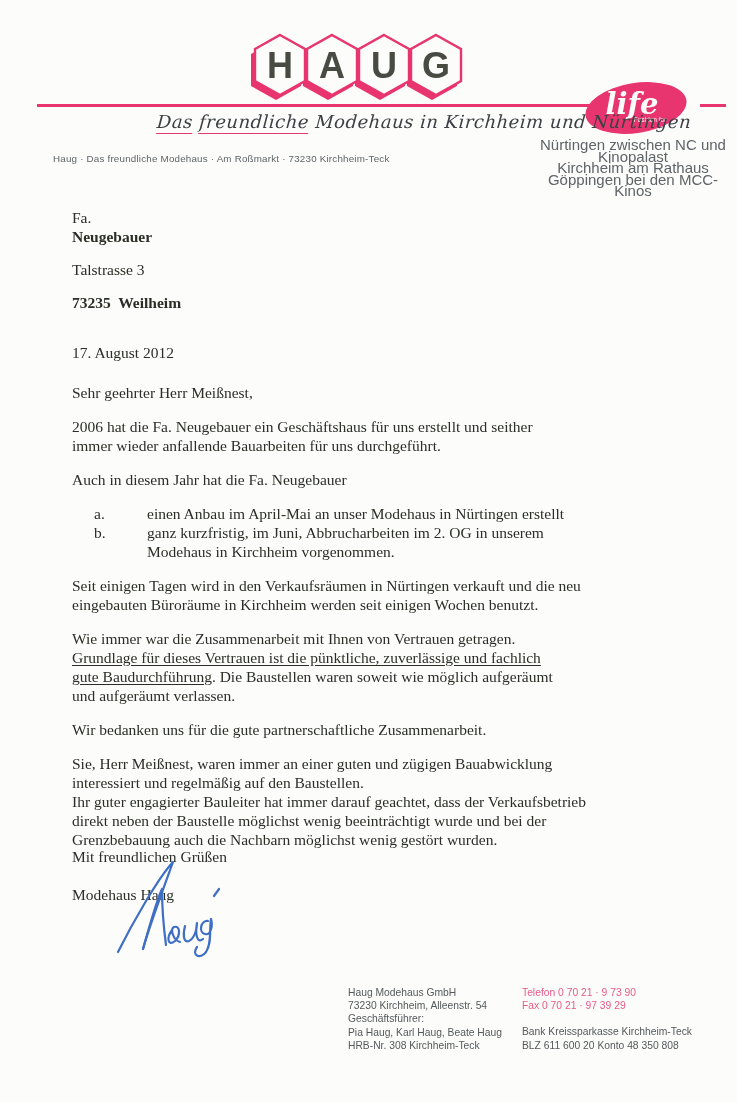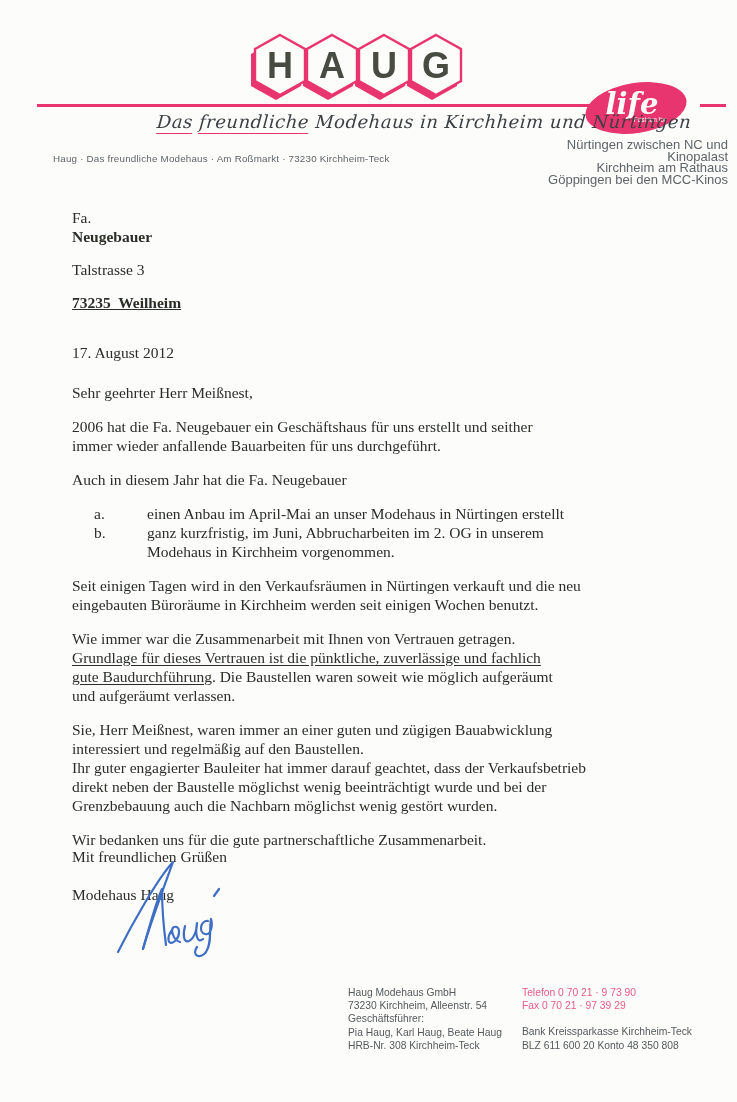--- a/index.html
+++ b/index.html
@@ -28,34 +28,34 @@
     font-size: 18px;
     color: #3c4044;
     letter-spacing: 0.5px;
     transform: skewX(-4deg);
     white-space: nowrap;
   }
   .tagline .u-pink { border-bottom: 1.6px solid #e8356f; padding-bottom: 1px; }
   .life-locations {
     position: absolute; left: 538px; top: 139px; width: 190px;
     font-family: "Liberation Sans", sans-serif;
-    font-size: 13px; line-height: 11.5px;
-    color: #5f6468; text-align: right;
+    font-size: 15px; line-height: 11.5px;
+    color: #5f6468; text-align: center;
   }
   .sender-line {
     position: absolute; left: 47px; top: 153px;
     font-family: "Liberation Sans", sans-serif;
     font-size: 9.8px; color: #5f6468; letter-spacing: 0.2px; padding-left: 6px;
   }
 
   
   .address { position: absolute; left: 72px; top: 208px; font-size: 15.5px; line-height: 19px; }
   .address .bold { font-weight: bold; }
   .address .gap { height: 14px; }
-  .address .pre { white-space: pre; text-decoration: underline; }
+  .address .pre { white-space: pre; }
   .dateline { position: absolute; left: 72px; top: 344px; font-size: 15.5px; }
 
   
   .body-text {
     position: absolute; left: 72px; top: 383px; width: 540px;
     font-size: 15.5px; line-height: 19px;
   }
   .body-text p { margin: 0 0 15px 0; white-space: pre-line; }
   .u-line { text-decoration: underline; text-underline-offset: 2px; }
   .letter-list { margin: 0 0 15px 0; padding-left: 22px; }
@@ -156,26 +156,26 @@
         <span class="item-text">ganz kurzfristig, im Juni, Abbrucharbeiten im 2. OG in unserem
 Modehaus in Kirchheim vorgenommen.</span>
       </div>
     </div>
     <p>Seit einigen Tagen wird in den Verkaufsräumen in Nürtingen verkauft und die neu
 eingebauten Büroräume in Kirchheim werden seit einigen Wochen benutzt.</p>
     <p><span>Wie immer war die Zusammenarbeit mit Ihnen von Vertrauen getragen.
 </span><span class="u-line">Grundlage für dieses Vertrauen ist die pünktliche, zuverlässige und fachlich
 gute Baudurchführung</span><span>. Die Baustellen waren soweit wie möglich aufgeräumt
 und aufgeräumt verlassen.</span></p>
+    <p>Wir bedanken uns für die gute partnerschaftliche Zusammenarbeit.</p>
     <p>Sie, Herr Meißnest, waren immer an einer guten und zügigen Bauabwicklung
 interessiert und regelmäßig auf den Baustellen.
 Ihr guter engagierter Bauleiter hat immer darauf geachtet, dass der Verkaufsbetrieb
 direkt neben der Baustelle möglichst wenig beeinträchtigt wurde und bei der
 Grenzbebauung auch die Nachbarn möglichst wenig gestört wurden.</p>
-    <p>Wir bedanken uns für die gute partnerschaftliche Zusammenarbeit.</p>
   </div>
 
   <div class="closing-block">
     <div>Mit freundlichen Grüßen</div>
     <div class="sig-name">Modehaus Haug</div>
   </div>
 
   <svg class="signature-svg" width="115" height="102" viewBox="0 0 115 102">
     <g fill="none" stroke="#3f6fc4" stroke-width="2.2" stroke-linecap="round" stroke-linejoin="round">
       <path d="M8 96 C 22 68, 48 22, 63 6 C 58 20, 40 68, 33 93"></path>

